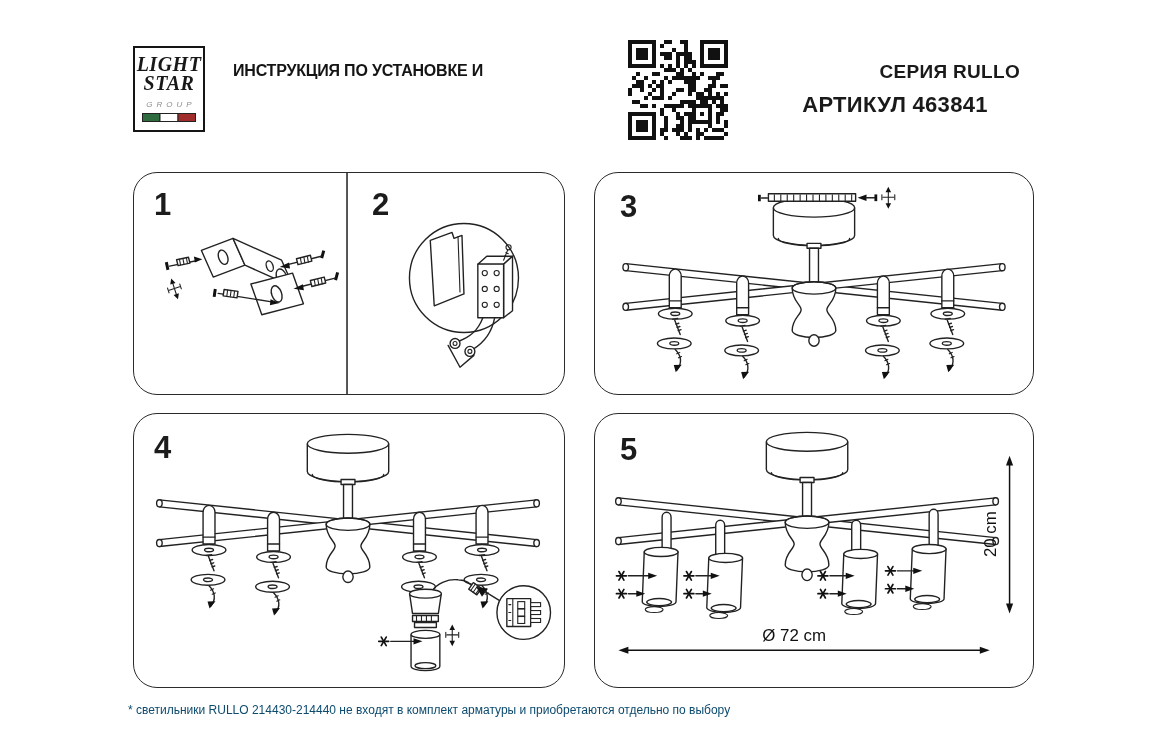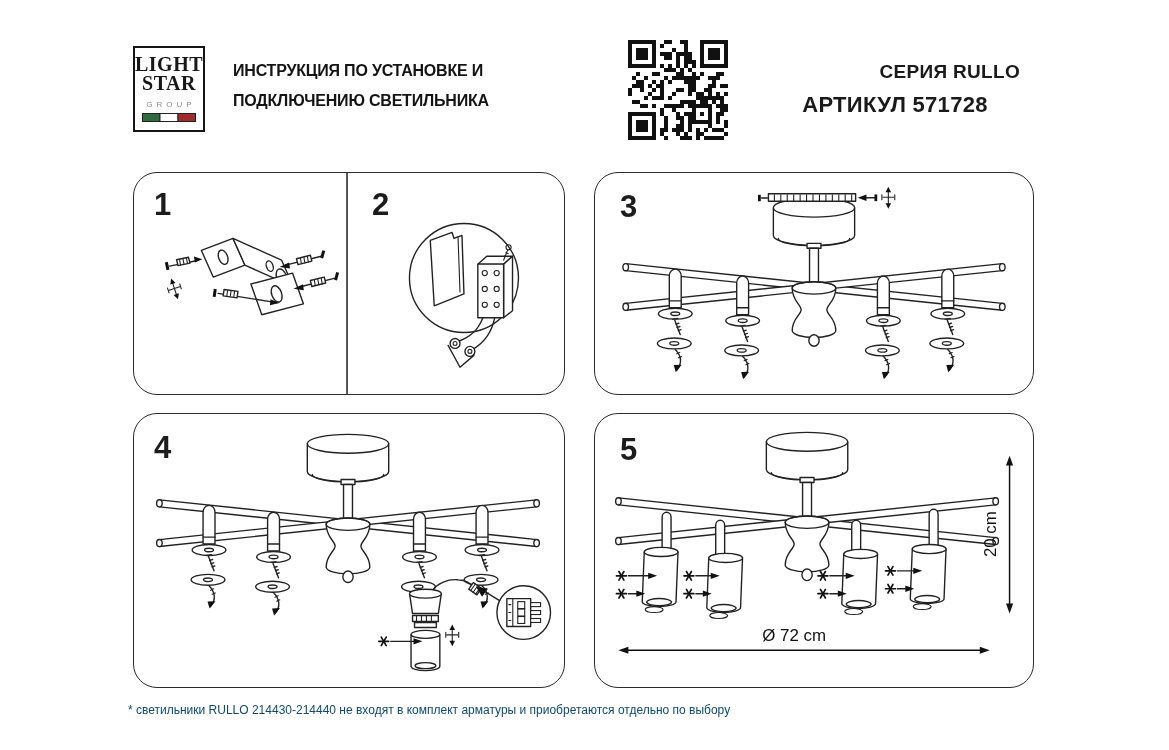--- a/index.html
+++ b/index.html
@@ -1,20 +1,20 @@
 <!DOCTYPE html>
 <html><head>
 <meta charset="utf-8">
 <style>
   html,body{margin:0;padding:0;background:#e8e8e8;}
   #page{position:relative;width:1169px;height:750px;background:#ffffff;overflow:hidden;
         font-family:"Liberation Sans",sans-serif;color:#1a1a1a;}
   
   .logo-box{position:absolute;left:133px;top:46px;width:72px;height:86px;border:2px solid #151515;
-            background:#fff;text-align:center;box-sizing:border-box;padding-top:7px;}
+            background:#fff;text-align:center;box-sizing:border-box;padding-top:7px;font-style:italic;}
   .logo-word{font-family:"Liberation Serif",serif;font-weight:700;font-size:20px;line-height:19px;
              color:#181818;letter-spacing:.5px;}
   .logo-group{font-size:8px;letter-spacing:4px;padding-left:4px;color:#8d8d8d;margin-top:7px;}
   .logo-flag{display:block;margin:4px auto 0;}
   .title{position:absolute;left:233px;top:56px;font-size:16px;font-weight:700;line-height:30px;
          letter-spacing:-.2px;color:#141414;}
   .qr{position:absolute;left:628px;top:40px;width:100px;height:100px;}
   .qr svg{width:100%;height:100%;shape-rendering:crispEdges;}
   .series-wrap{position:absolute;left:770px;top:61px;width:250px;text-align:center;}
   .series-line{font-size:19px;font-weight:700;letter-spacing:.3px;text-align:right;}
@@ -131,21 +131,20 @@
     <div class="logo-group">GROUP</div>
     <svg class="logo-flag" width="54" height="9">
       <rect x="0.5" y="0.5" width="17.5" height="8" stroke="#222" stroke-width="1" fill="#2e6b3e"></rect>
       <rect x="18" y="0.5" width="18" height="8" stroke="#222" stroke-width="1" fill="#ffffff"></rect>
       <rect x="36" y="0.5" width="17.5" height="8" stroke="#222" stroke-width="1" fill="#a02c2c"></rect>
     </svg>
   </div>
 
   <div class="title">
     <div>ИНСТРУКЦИЯ ПО УСТАНОВКЕ И</div>
-    <div>ПОДКЛЮЧЕНИЮ СВЕТИЛЬНИКА</div>
   </div>
 
   <div class="qr">
     <svg viewBox="0 0 25 25">
         <g fill="#111">
           <rect x="0" y="0" width="1" height="1"></rect>
           <rect x="1" y="0" width="1" height="1"></rect>
           <rect x="2" y="0" width="1" height="1"></rect>
           <rect x="3" y="0" width="1" height="1"></rect>
           <rect x="4" y="0" width="1" height="1"></rect>
@@ -443,21 +442,21 @@
           <rect x="20" y="24" width="1" height="1"></rect>
           <rect x="21" y="24" width="1" height="1"></rect>
           <rect x="22" y="24" width="1" height="1"></rect>
           <rect x="23" y="24" width="1" height="1"></rect>
         </g>
       </svg>
   </div>
 
   <div class="series-wrap">
     <div class="series-line">СЕРИЯ RULLO</div>
-    <div class="article-line">АРТИКУЛ 571728</div>
+    <div class="article-line">АРТИКУЛ 463841</div>
   </div>
 
   <div class="panel" style="left:133px;top:172px;width:432px;height:223px;">
     <svg class="art" viewBox="0 0 432 223">
       <line class="divider" x1="214" y1="0" x2="214" y2="223"></line>
 
       <g>
         <polygon class="wh" points="67,78 99,66 111,93 79,105"></polygon>
         <ellipse class="wh" cx="89" cy="85" rx="4.5" ry="7.5" transform="rotate(-20 89 85)"></ellipse>
         <polygon class="wh" points="99,66 148,88 160,115 111,93"></polygon>

